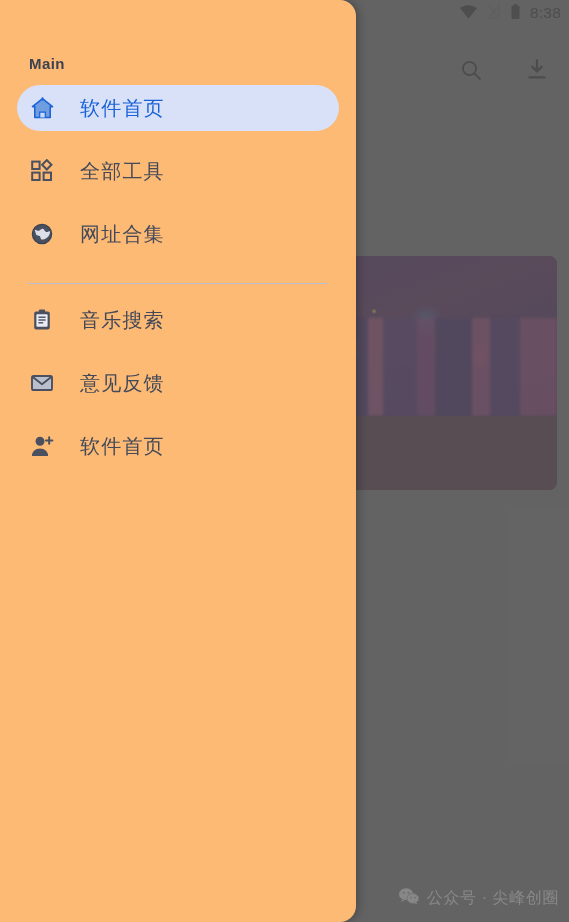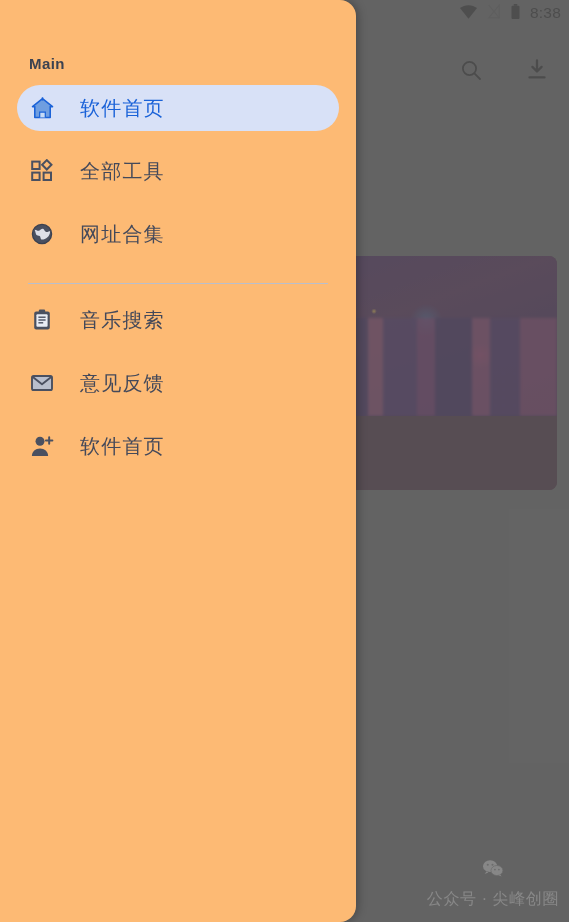--- a/index.html
+++ b/index.html
@@ -168,21 +168,20 @@
   #watermark {
     position: absolute;
     right: 10px;
     bottom: 12px;
     display: flex;
     align-items: center;
     gap: 7px;
     color: #c9c9c9;
     font-size: 16px;
     letter-spacing: .6px;
-    flex-direction: column;
   }
 
   
   #drawer {
     position: absolute;
     left: 0; top: 0;
     width: 356px;
     height: 922px;
     background: #fdba74;
     border-top-right-radius: 16px;

